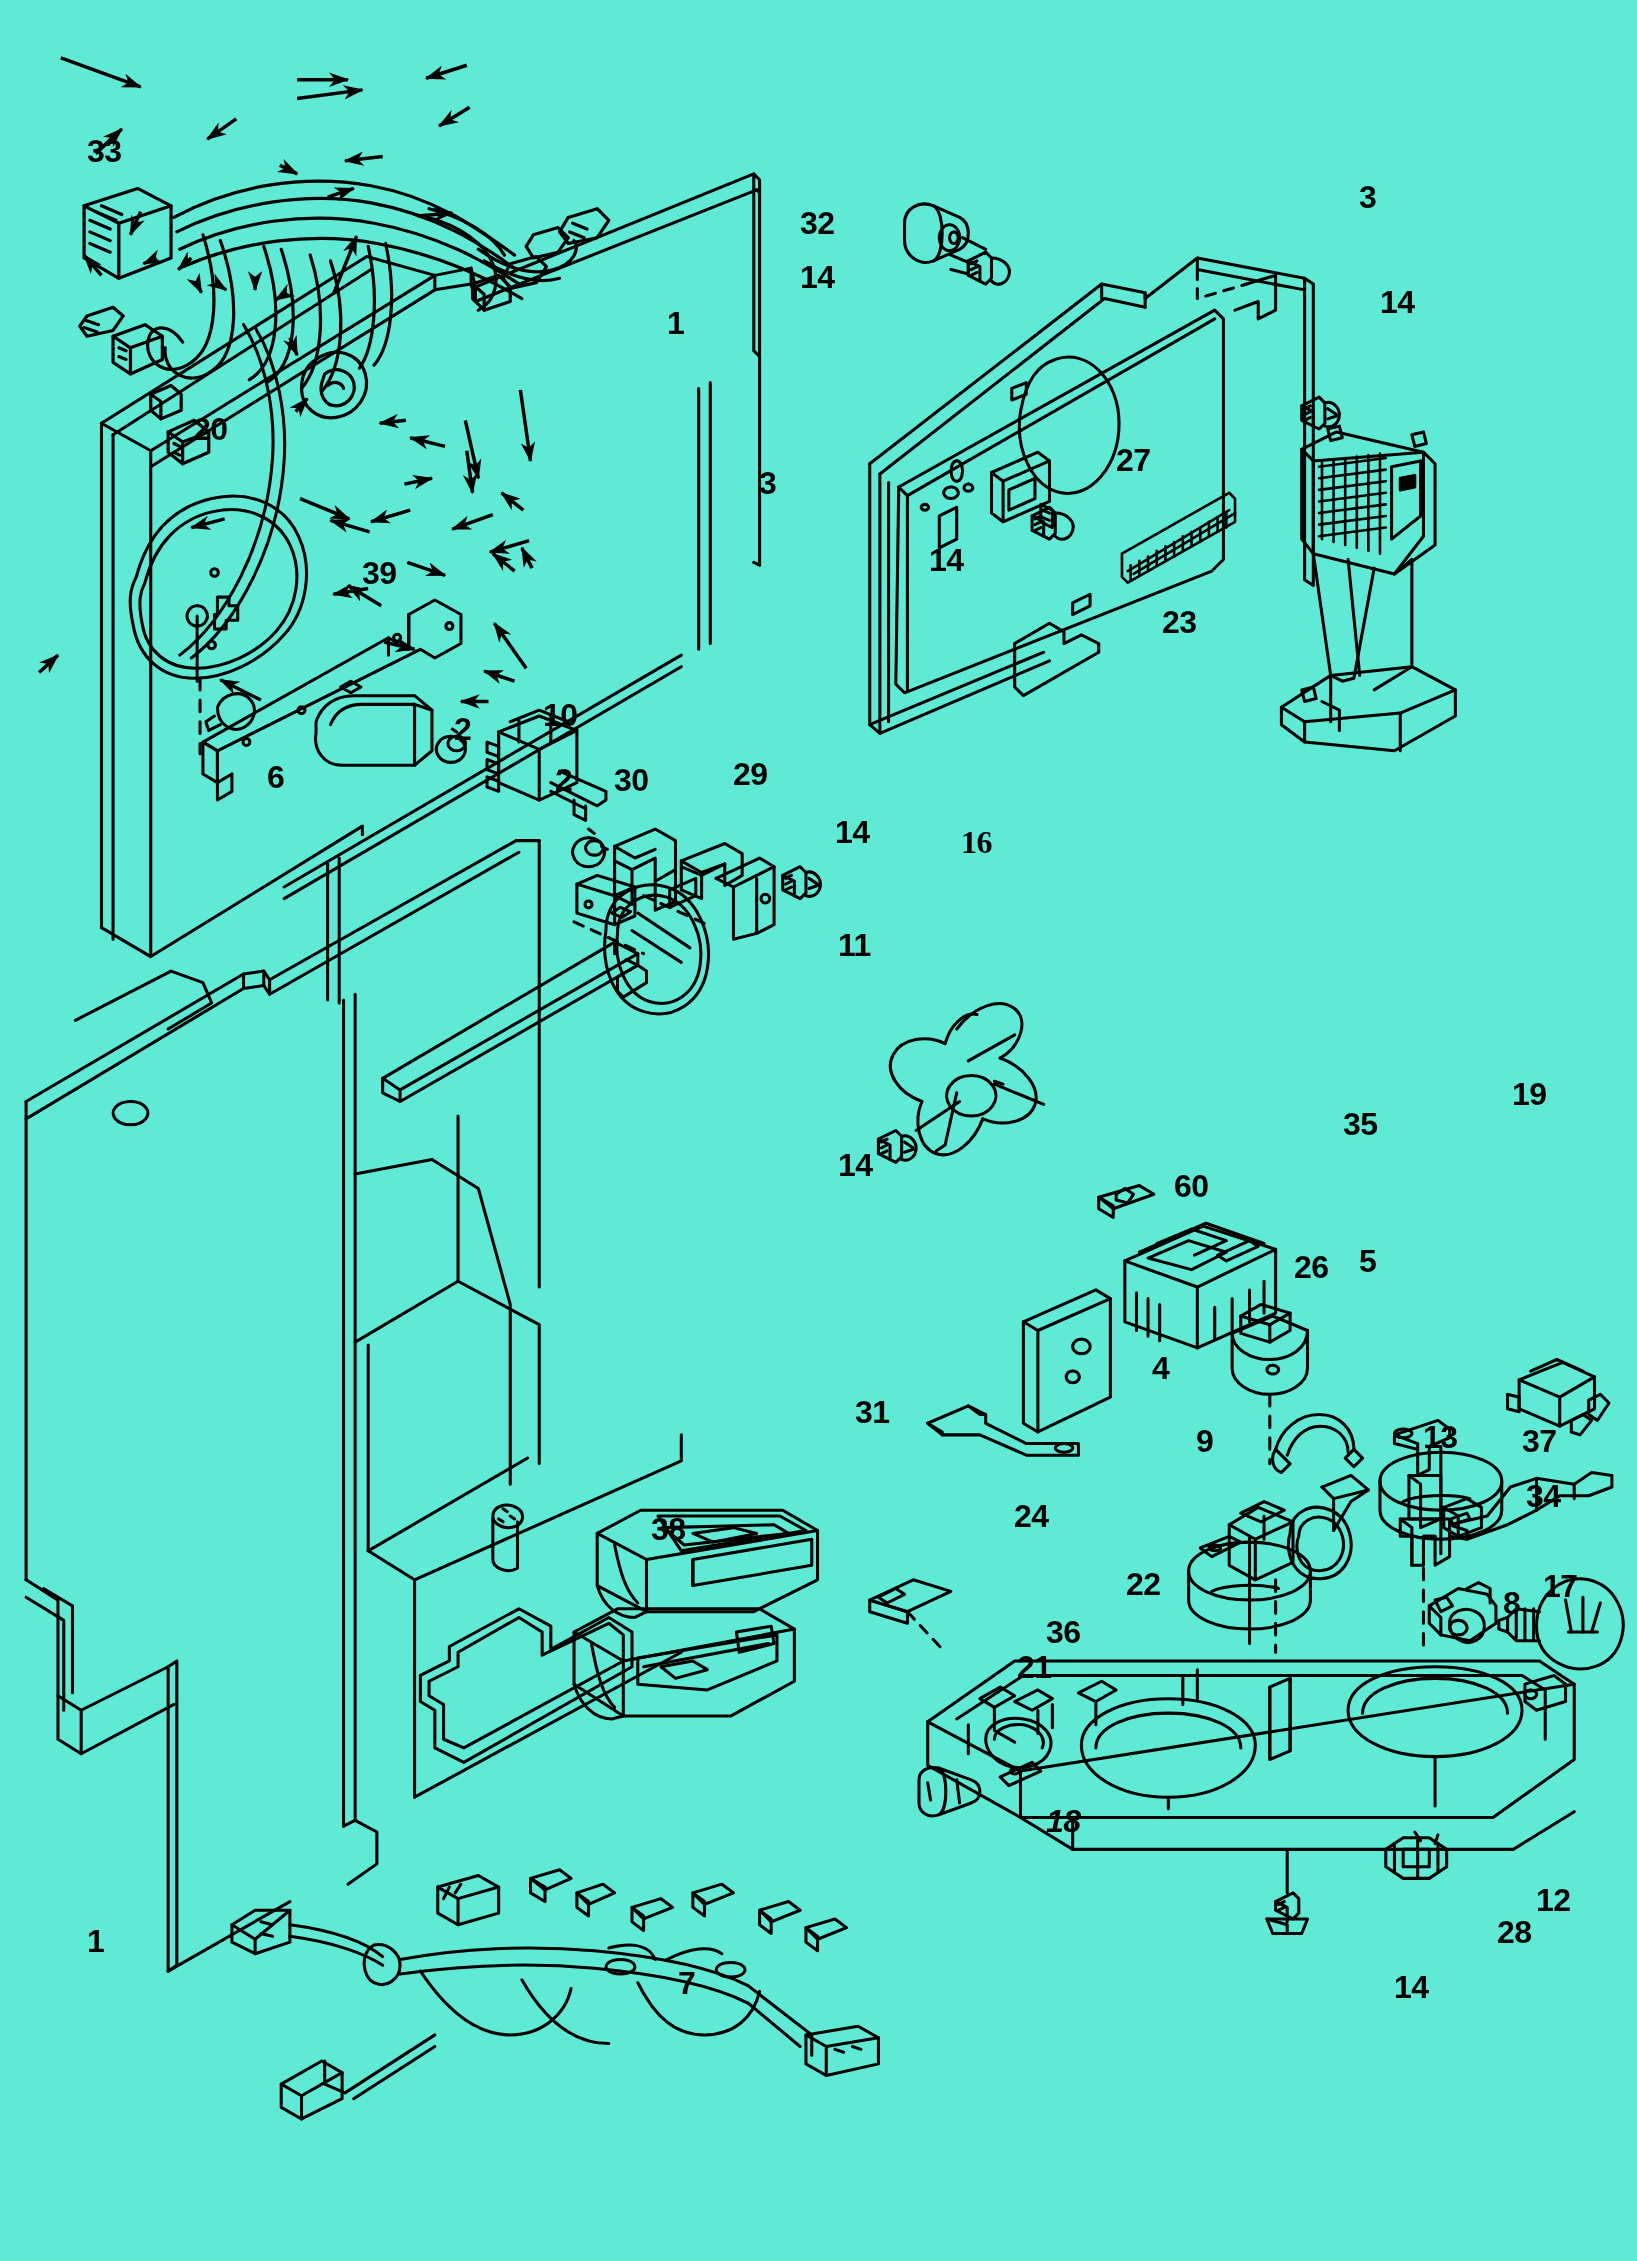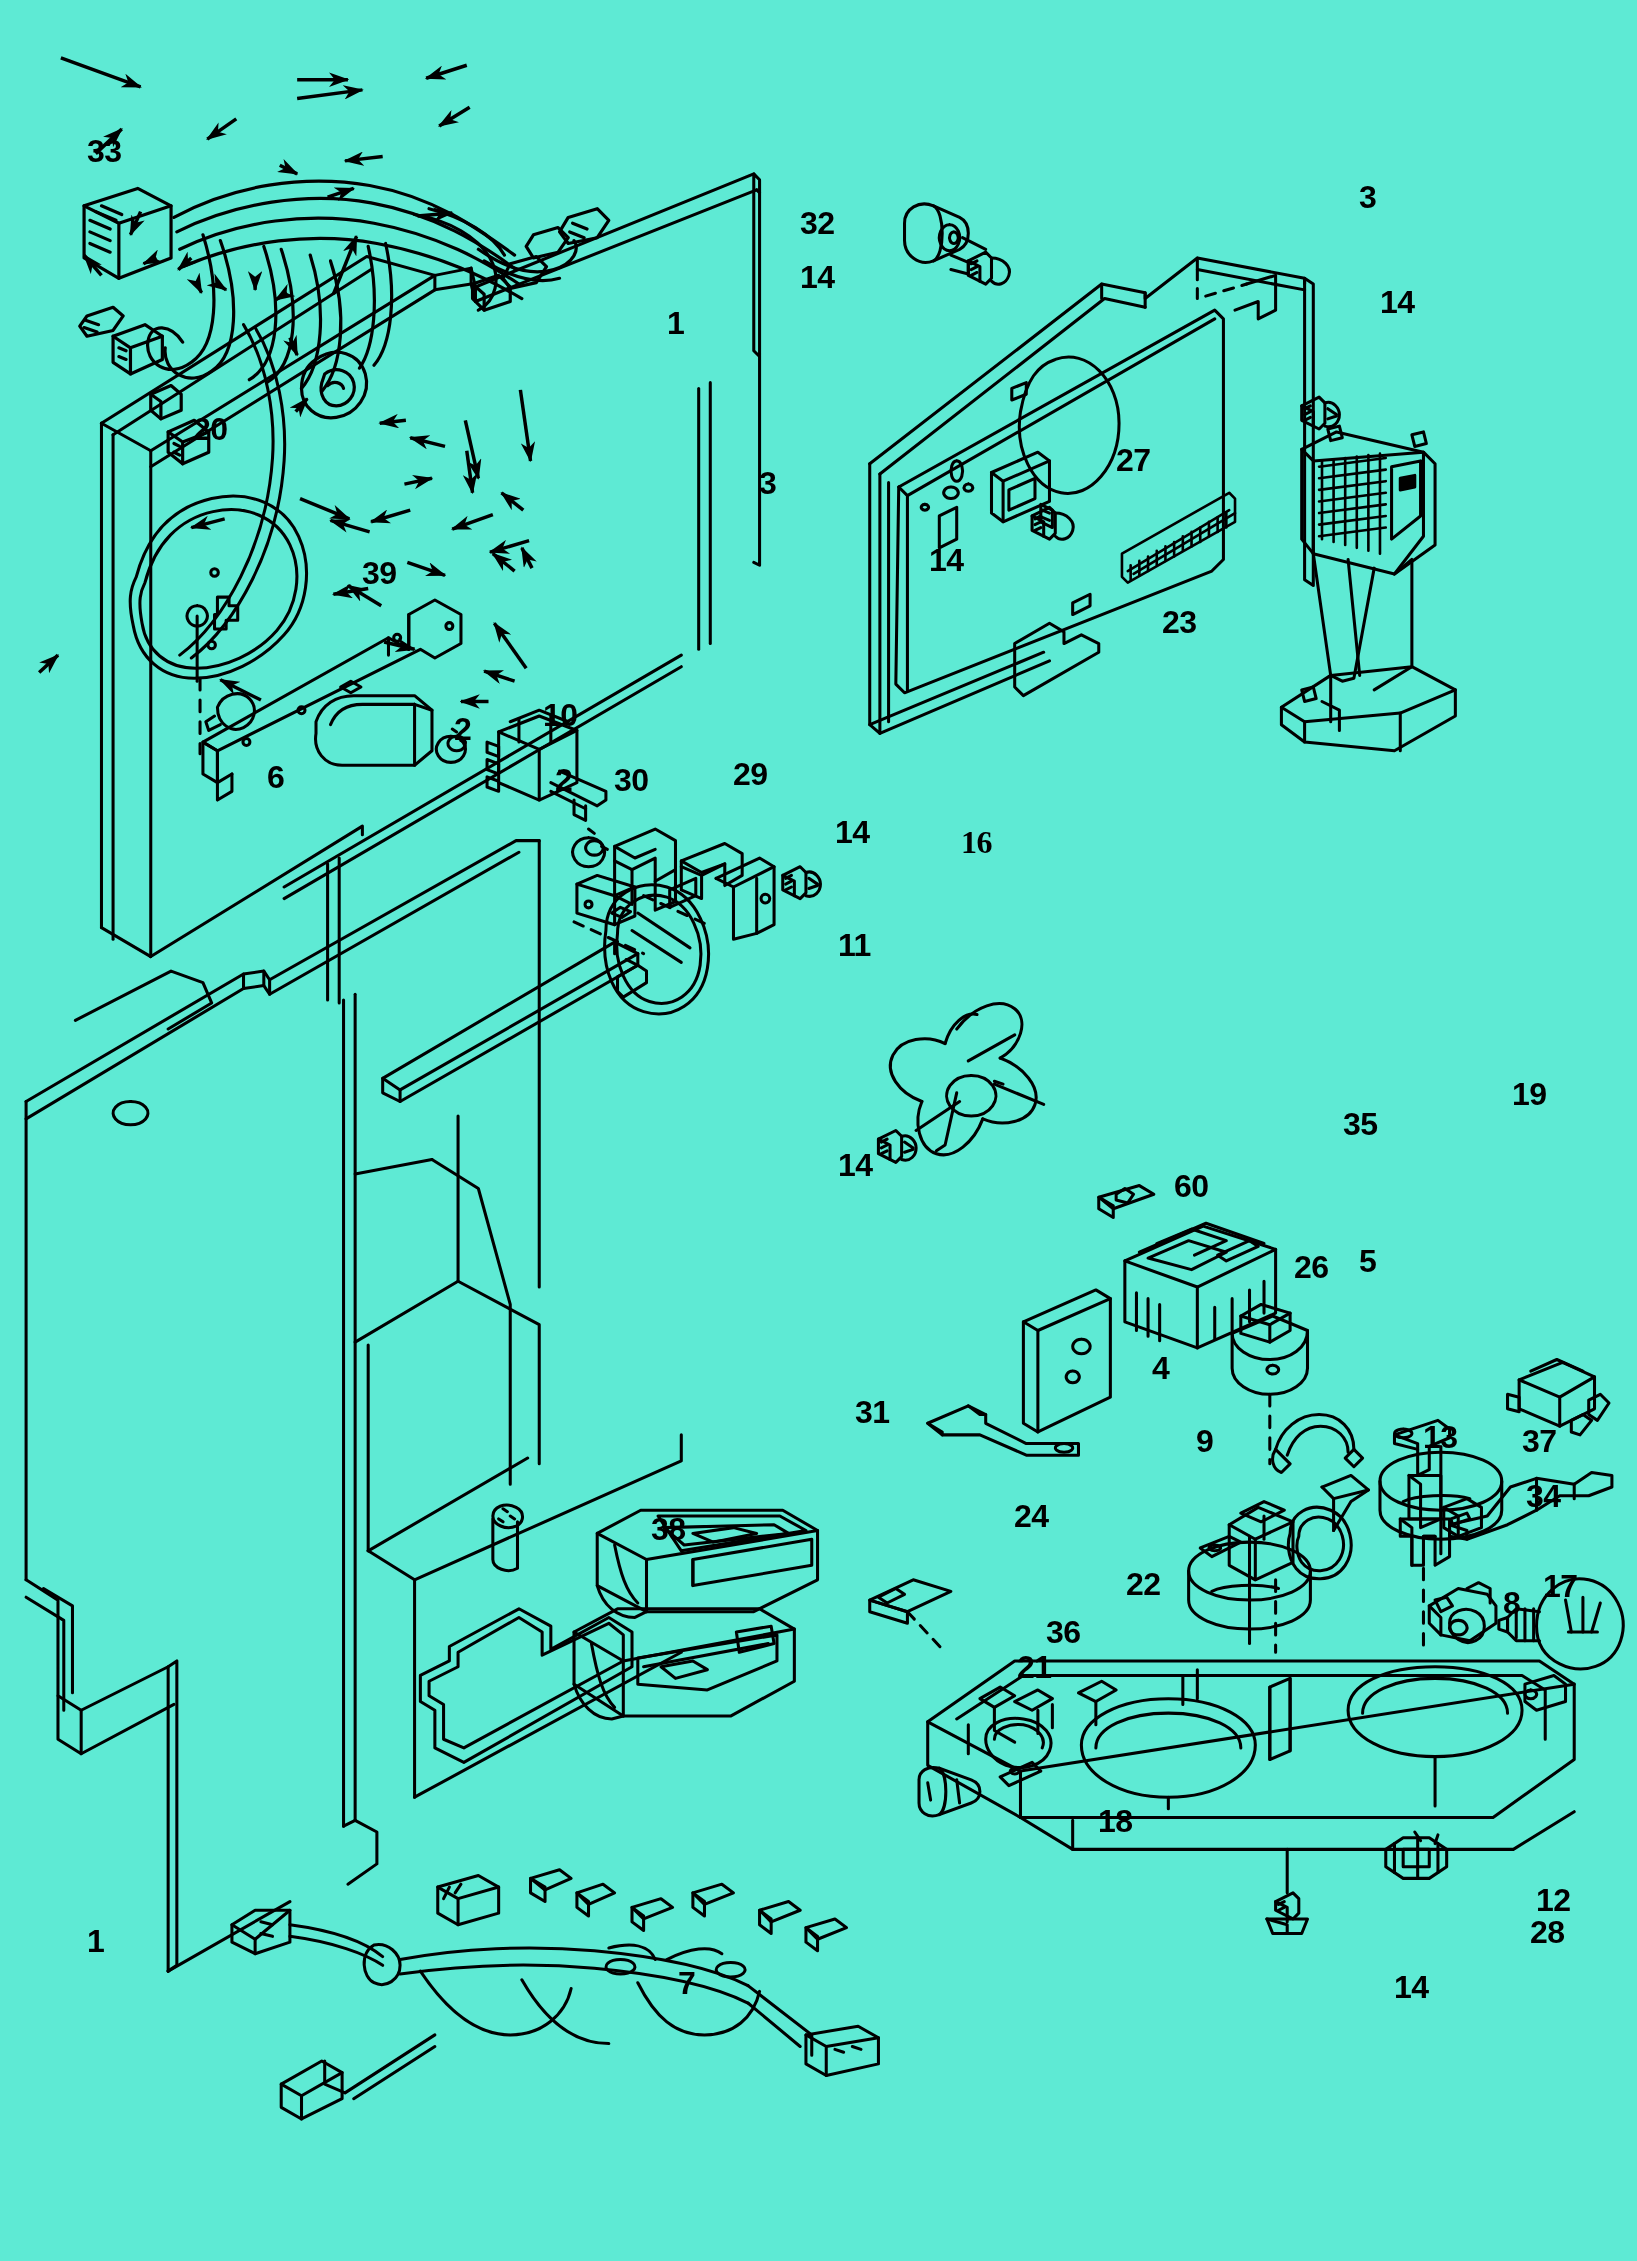--- a/index.html
+++ b/index.html
@@ -674,24 +674,24 @@
       <div class="callout" style="left: 1423px; top: 1421px;">13</div>
       <div class="callout" style="left: 1522px; top: 1425px;">37</div>
       <div class="callout" style="left: 1196px; top: 1425px;">9</div>
       <div class="callout" style="left: 1014px; top: 1500px;">24</div>
       <div class="callout" style="left: 1526px; top: 1480px;">34</div>
       <div class="callout" style="left: 1126px; top: 1568px;">22</div>
       <div class="callout" style="left: 1503px; top: 1587px;">8</div>
       <div class="callout" style="left: 1543px; top: 1570px;">17</div>
       <div class="callout" style="left: 1017px; top: 1651px;">21</div>
       <div class="callout" style="left: 1046px; top: 1616px;">36</div>
-      <div class="callout" style="left: 1098px; top: 1805px;">18</div>
+      <div class="callout" style="left: 1046px; top: 1805px; font-style: italic;">18</div>
       <div class="callout" style="left: 1536px; top: 1884px;">12</div>
       <div class="callout" style="left: 678px; top: 1967px;">7</div>
-      <div class="callout" style="left: 1530px; top: 1916px;">28</div>
+      <div class="callout" style="left: 1497px; top: 1916px;">28</div>
       <div class="callout" style="left: 1394px; top: 1971px;">14</div>
     </div>
 
   <svg id="leaders" style="position:absolute;left:0;top:0;width:1638px;height:2261px;" viewBox="0 0 1130 1560" preserveAspectRatio="none" xmlns="http://www.w3.org/2000/svg">
     <defs>
       <marker id="ah" markerWidth="14" markerHeight="10" refX="13" refY="5" orient="auto" markerUnits="userSpaceOnUse">
         <path d="M0 0 L14 5 L0 10 L4 5 Z" fill="#000"></path>
       </marker>
     </defs>
     <g stroke="#000" stroke-width="2.4" fill="none" marker-end="url(#ah)">

